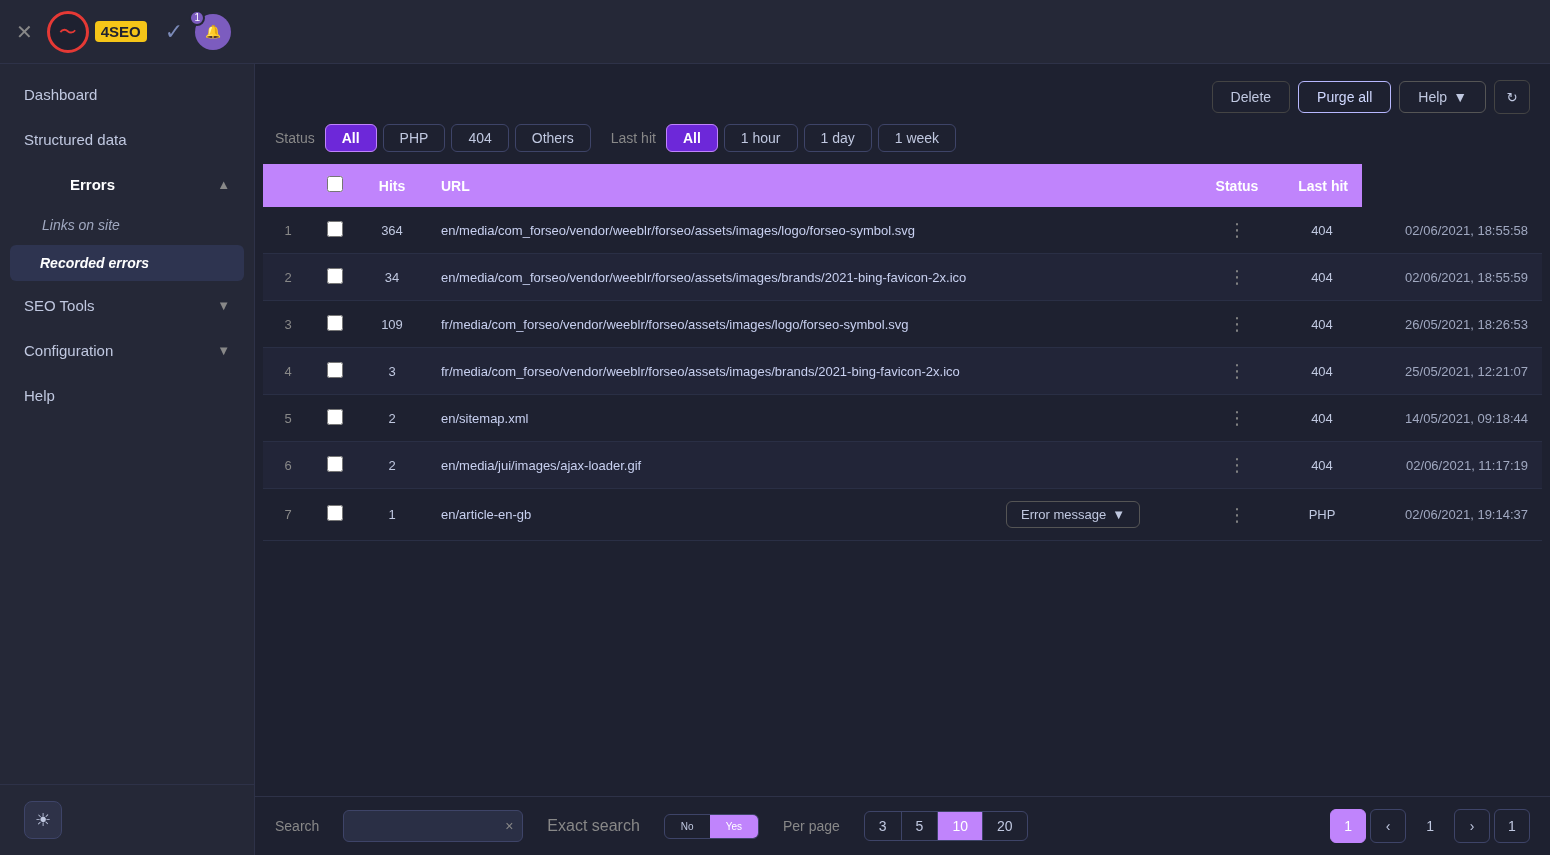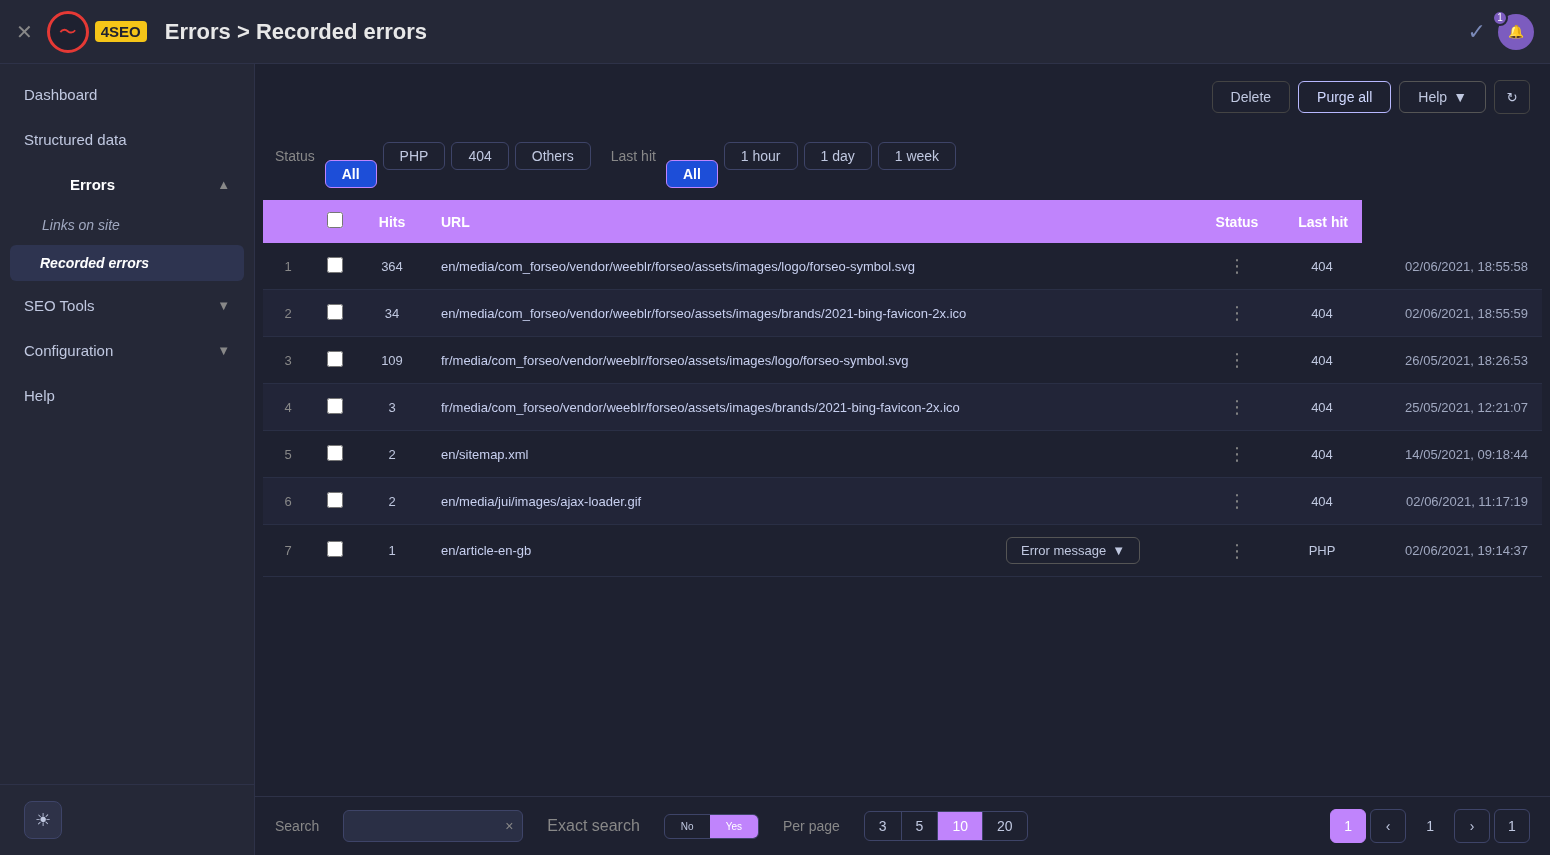--- a/index.html
+++ b/index.html
@@ -241,25 +241,24 @@
     .filter-btn {
       padding: 5px 16px;
       border-radius: 6px;
       font-size: 14px;
       cursor: pointer;
       border: 1px solid #3e4468;
       background: transparent;
       color: #c0c8e0;
     }
     .filter-btn.active {
-      background: #1d4ed8;
+      background: #6d28d9;
       border-color: #c084fc;
       color: #fff;
       font-weight: 600;
-      margin-top: 36px;
     }
     .table-scroll {
       overflow-y: auto;
       height: 100%;
       margin: 0 4px;
     }
     table {
       width: 100%;
       border-collapse: collapse;
     }
@@ -431,23 +430,20 @@
 </head>
 <body>
 
 <div class="topbar">
   <span class="topbar-close">✕</span>
   <div class="logo">
     <div class="logo-circle">
       <span class="logo-inner">〜</span>
     </div>
     <span class="logo-text">4SEO</span>
-  </div>
-  <div class="topbar-title">
-    <span>Errors &gt; </span><span>Recorded errors</span>
   </div>
   <div class="topbar-actions">
     <span class="topbar-check">✓</span>
     <div class="topbar-avatar">
       <span class="topbar-badge">1</span>
       🔔
     </div>
   </div>
 </div>
 

